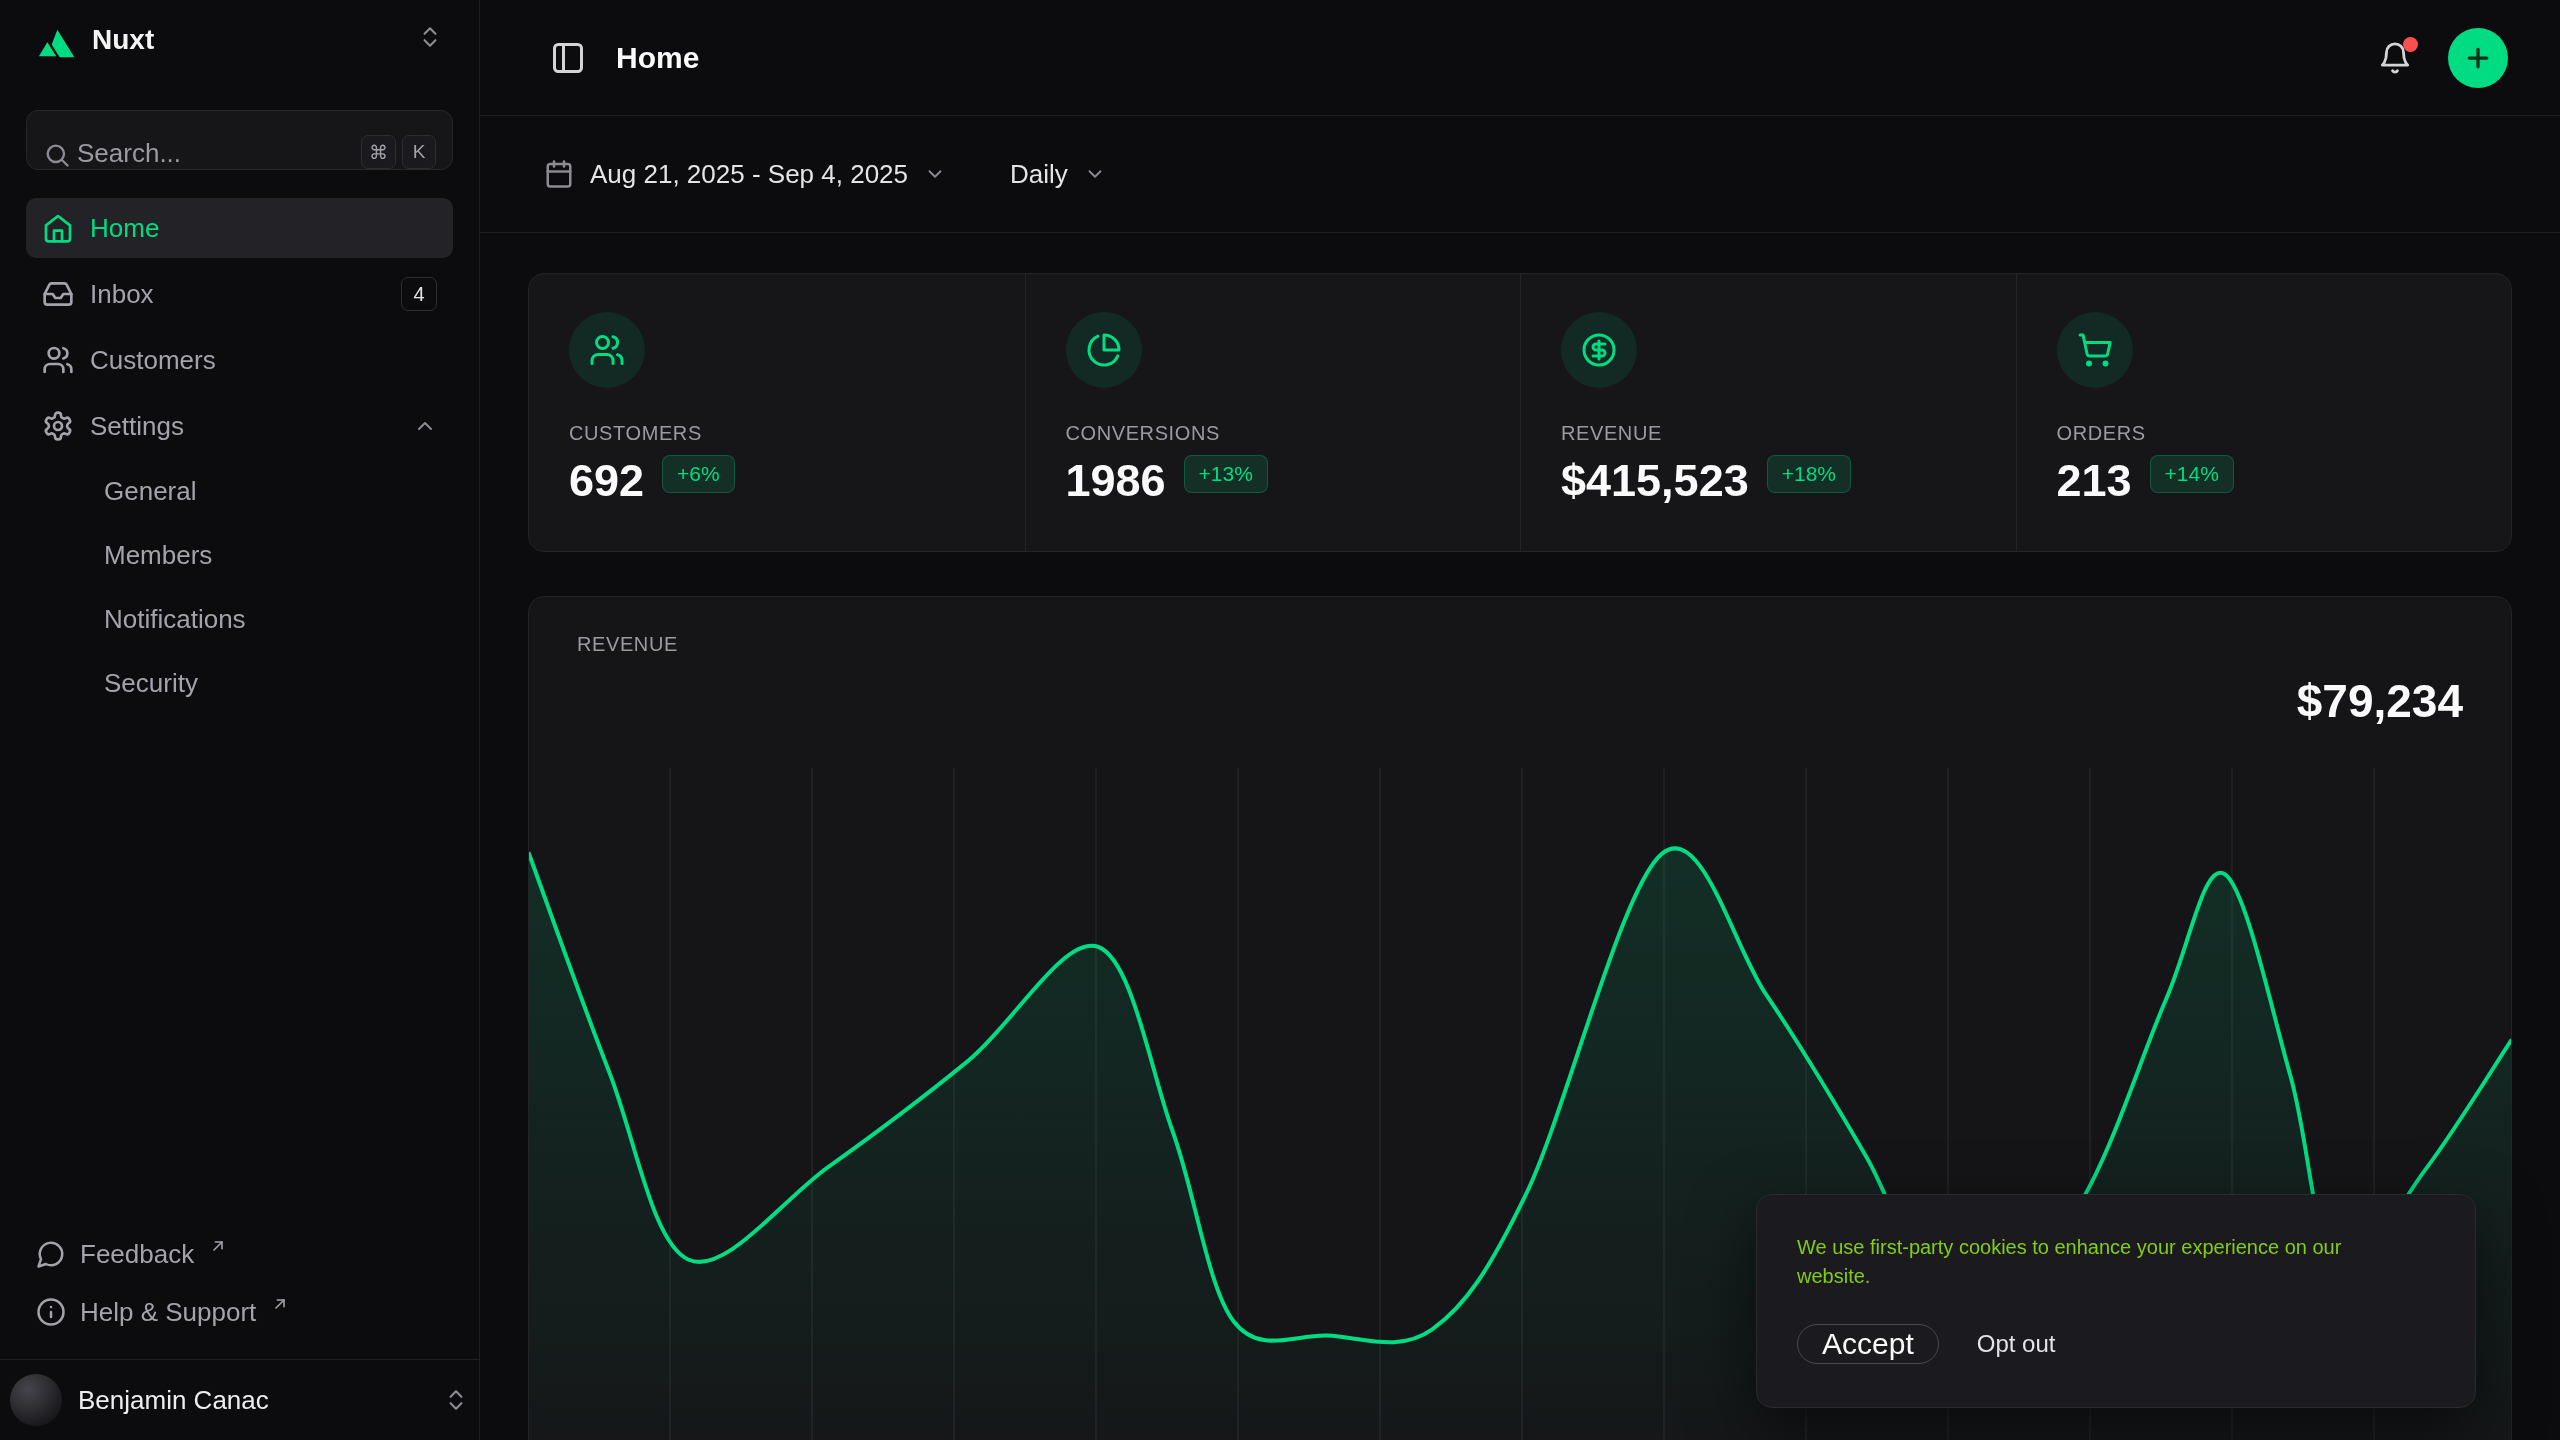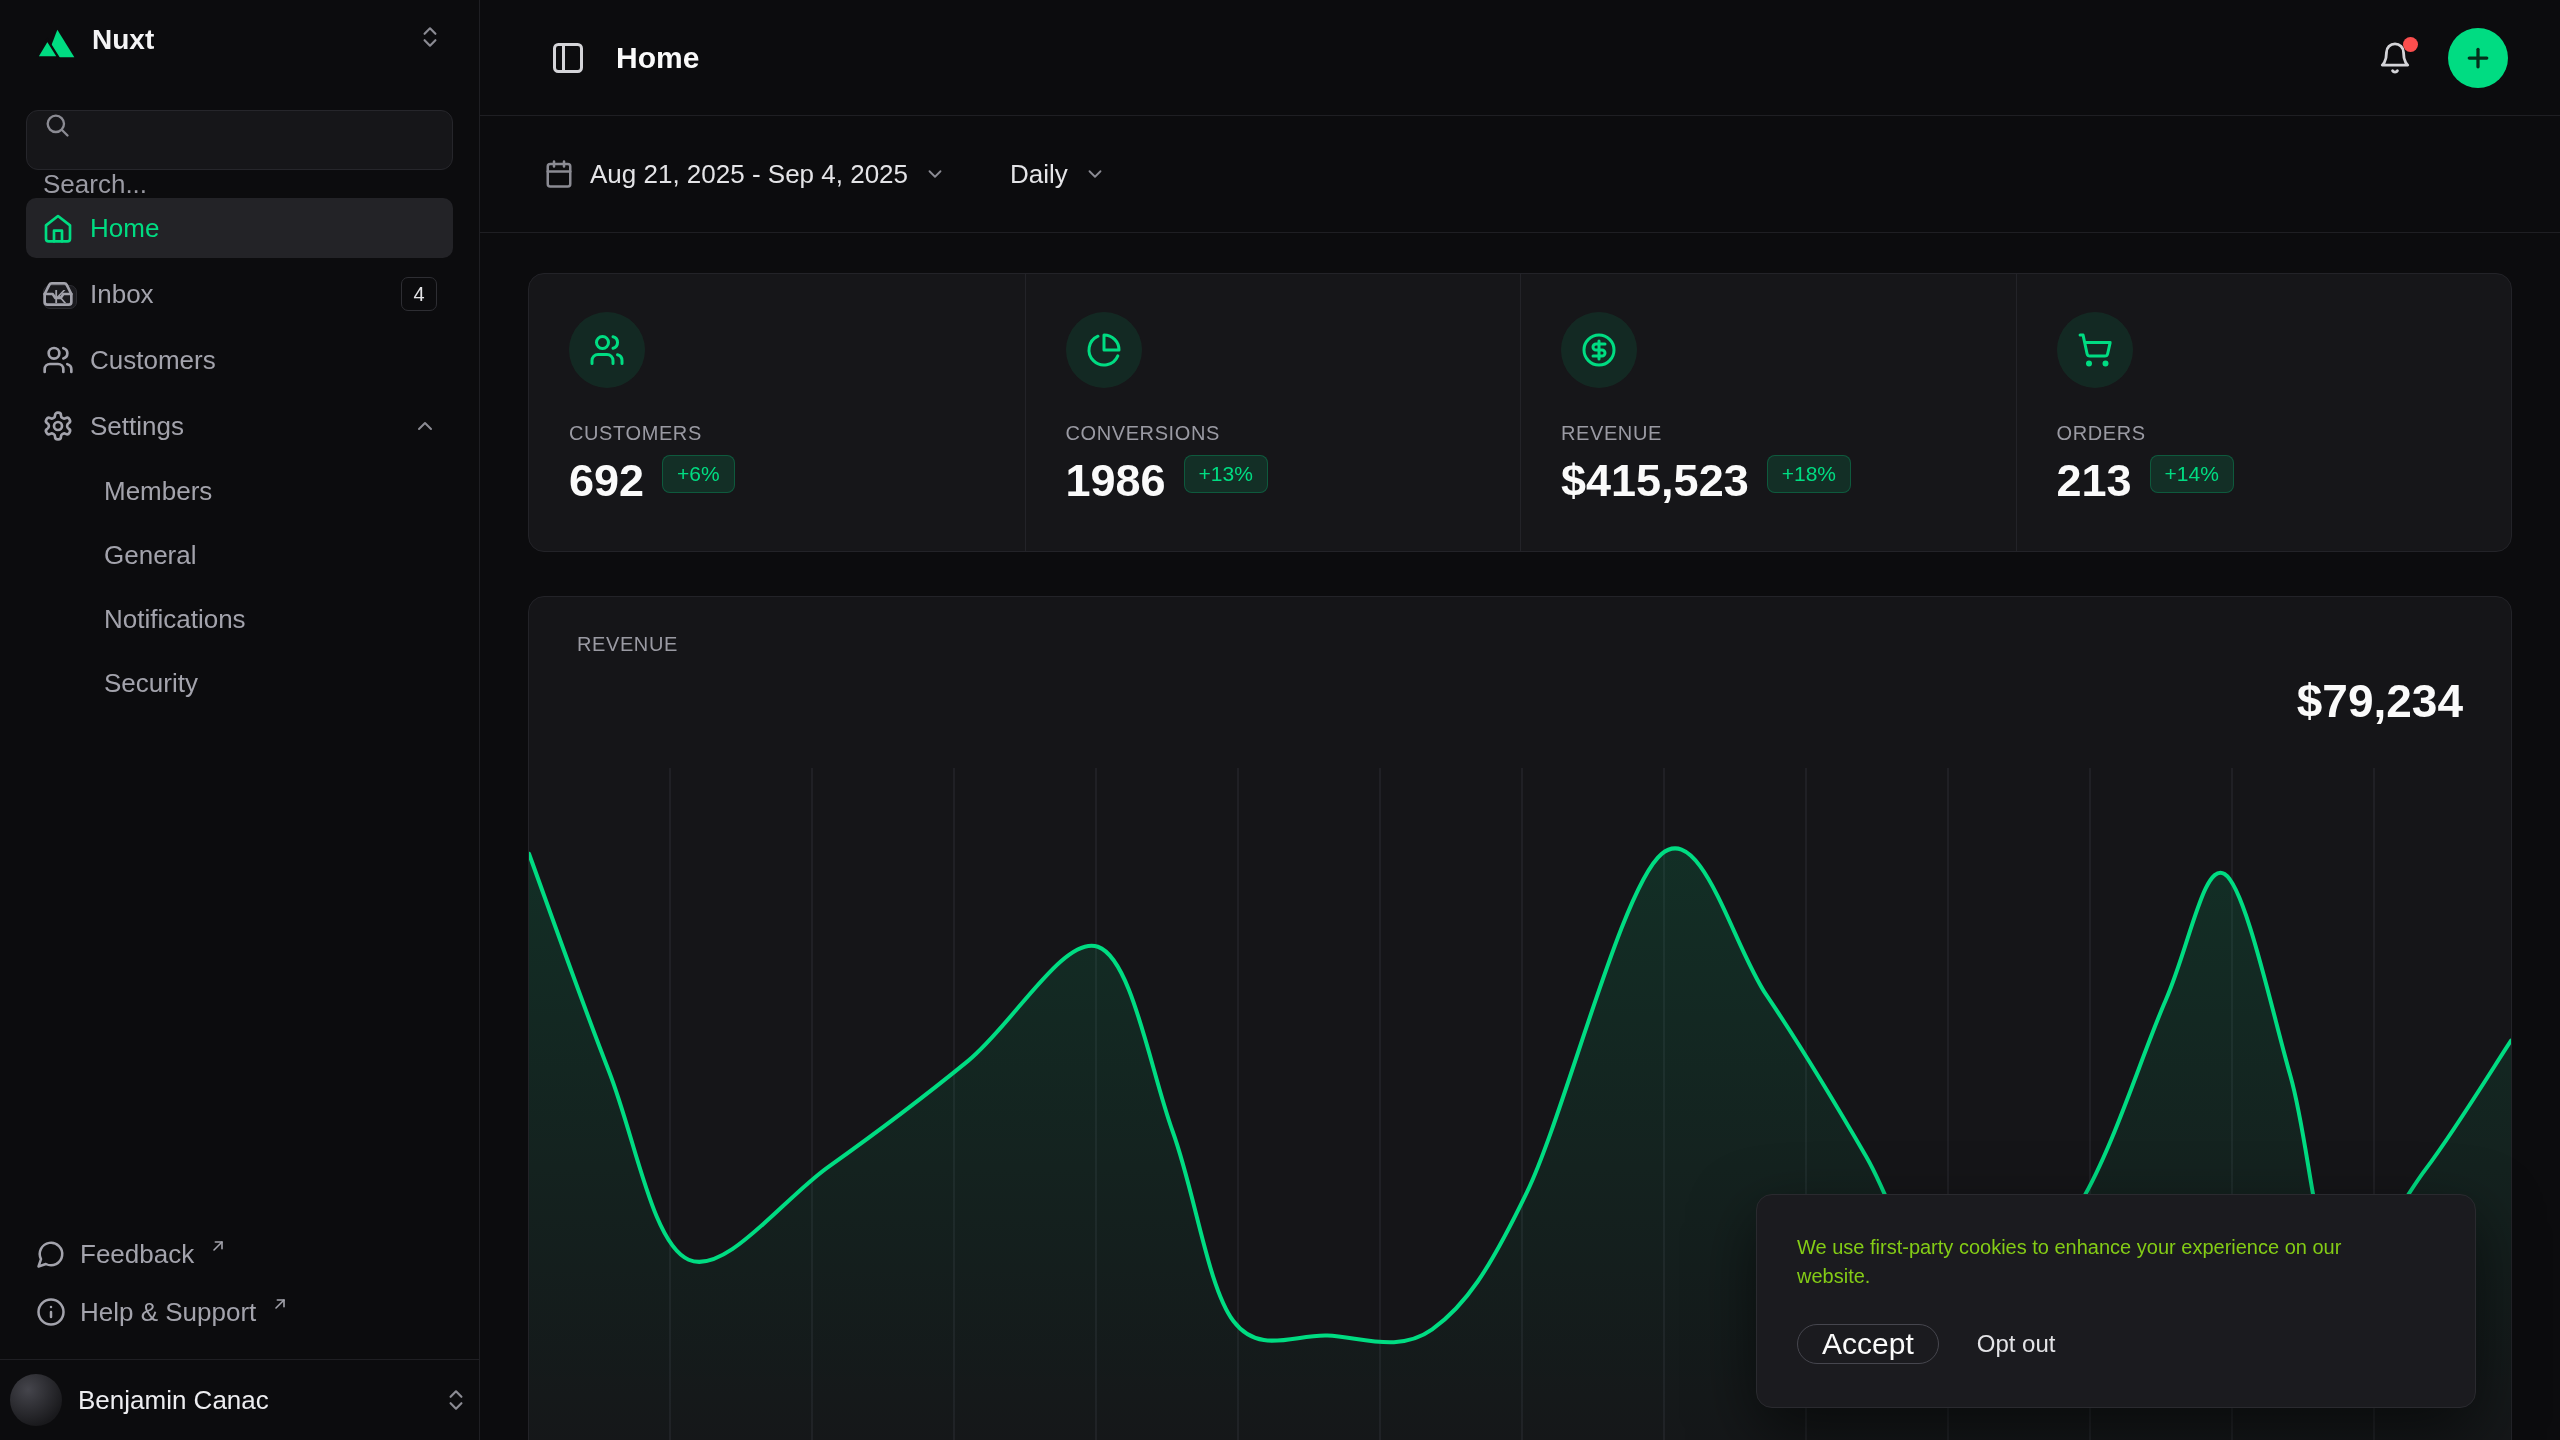--- a/index.html
+++ b/index.html
@@ -24,21 +24,21 @@
   }
   .team-name { font-size:28px; font-weight:700; color:#f4f4f5; }
   .icon { display:inline-flex; align-items:center; justify-content:center; flex-shrink:0; }
   .icon svg { display:block; }
   .ml-auto { margin-left:auto; }
   .muted-ic { color:#8b8b93; }
 
   .search-box {
     margin:22px 26px 0; height:60px; border-radius:12px;
     background:#161619; border:1.5px solid #26262b;
-    display:flex; align-items:flex-start; gap:30px; padding:0 16px;flex-direction:column;
+    display:flex; align-items:flex-end; gap:6px; padding:0 16px;
   }
   .search-box input {
     flex:1; background:transparent; border:none; outline:none;
     font-family:inherit; font-size:26px; color:#e4e4e7; min-width:0;
   }
   .search-box input::placeholder { color:#9a9aa3; }
   .kbd {
     min-width:34px; height:34px; padding:0 7px; border-radius:7px;
     border:1.5px solid #2c2c31; color:#a1a1aa; font-size:19px;
     display:grid; place-items:center; background:#1a1a1e;
@@ -241,24 +241,24 @@
         </span>
         <span class="label">Settings</span>
         <span class="icon ml-auto muted-ic">
           <svg width="24" height="24" viewBox="0 0 24 24" fill="none" stroke="currentColor" stroke-width="2" stroke-linecap="round" stroke-linejoin="round">
               <path d="m18 15-6-6-6 6"></path>
             </svg>
         </span>
       </div>
 
       <div class="sub-item">
+          <span>General</span>
+        </div>
+      <div class="sub-item">
           <span>Members</span>
-        </div>
-      <div class="sub-item">
-          <span>General</span>
         </div>
       <div class="sub-item">
           <span>Notifications</span>
         </div>
       <div class="sub-item">
           <span>Security</span>
         </div>
     </nav>
 
     <div class="spacer"></div>

